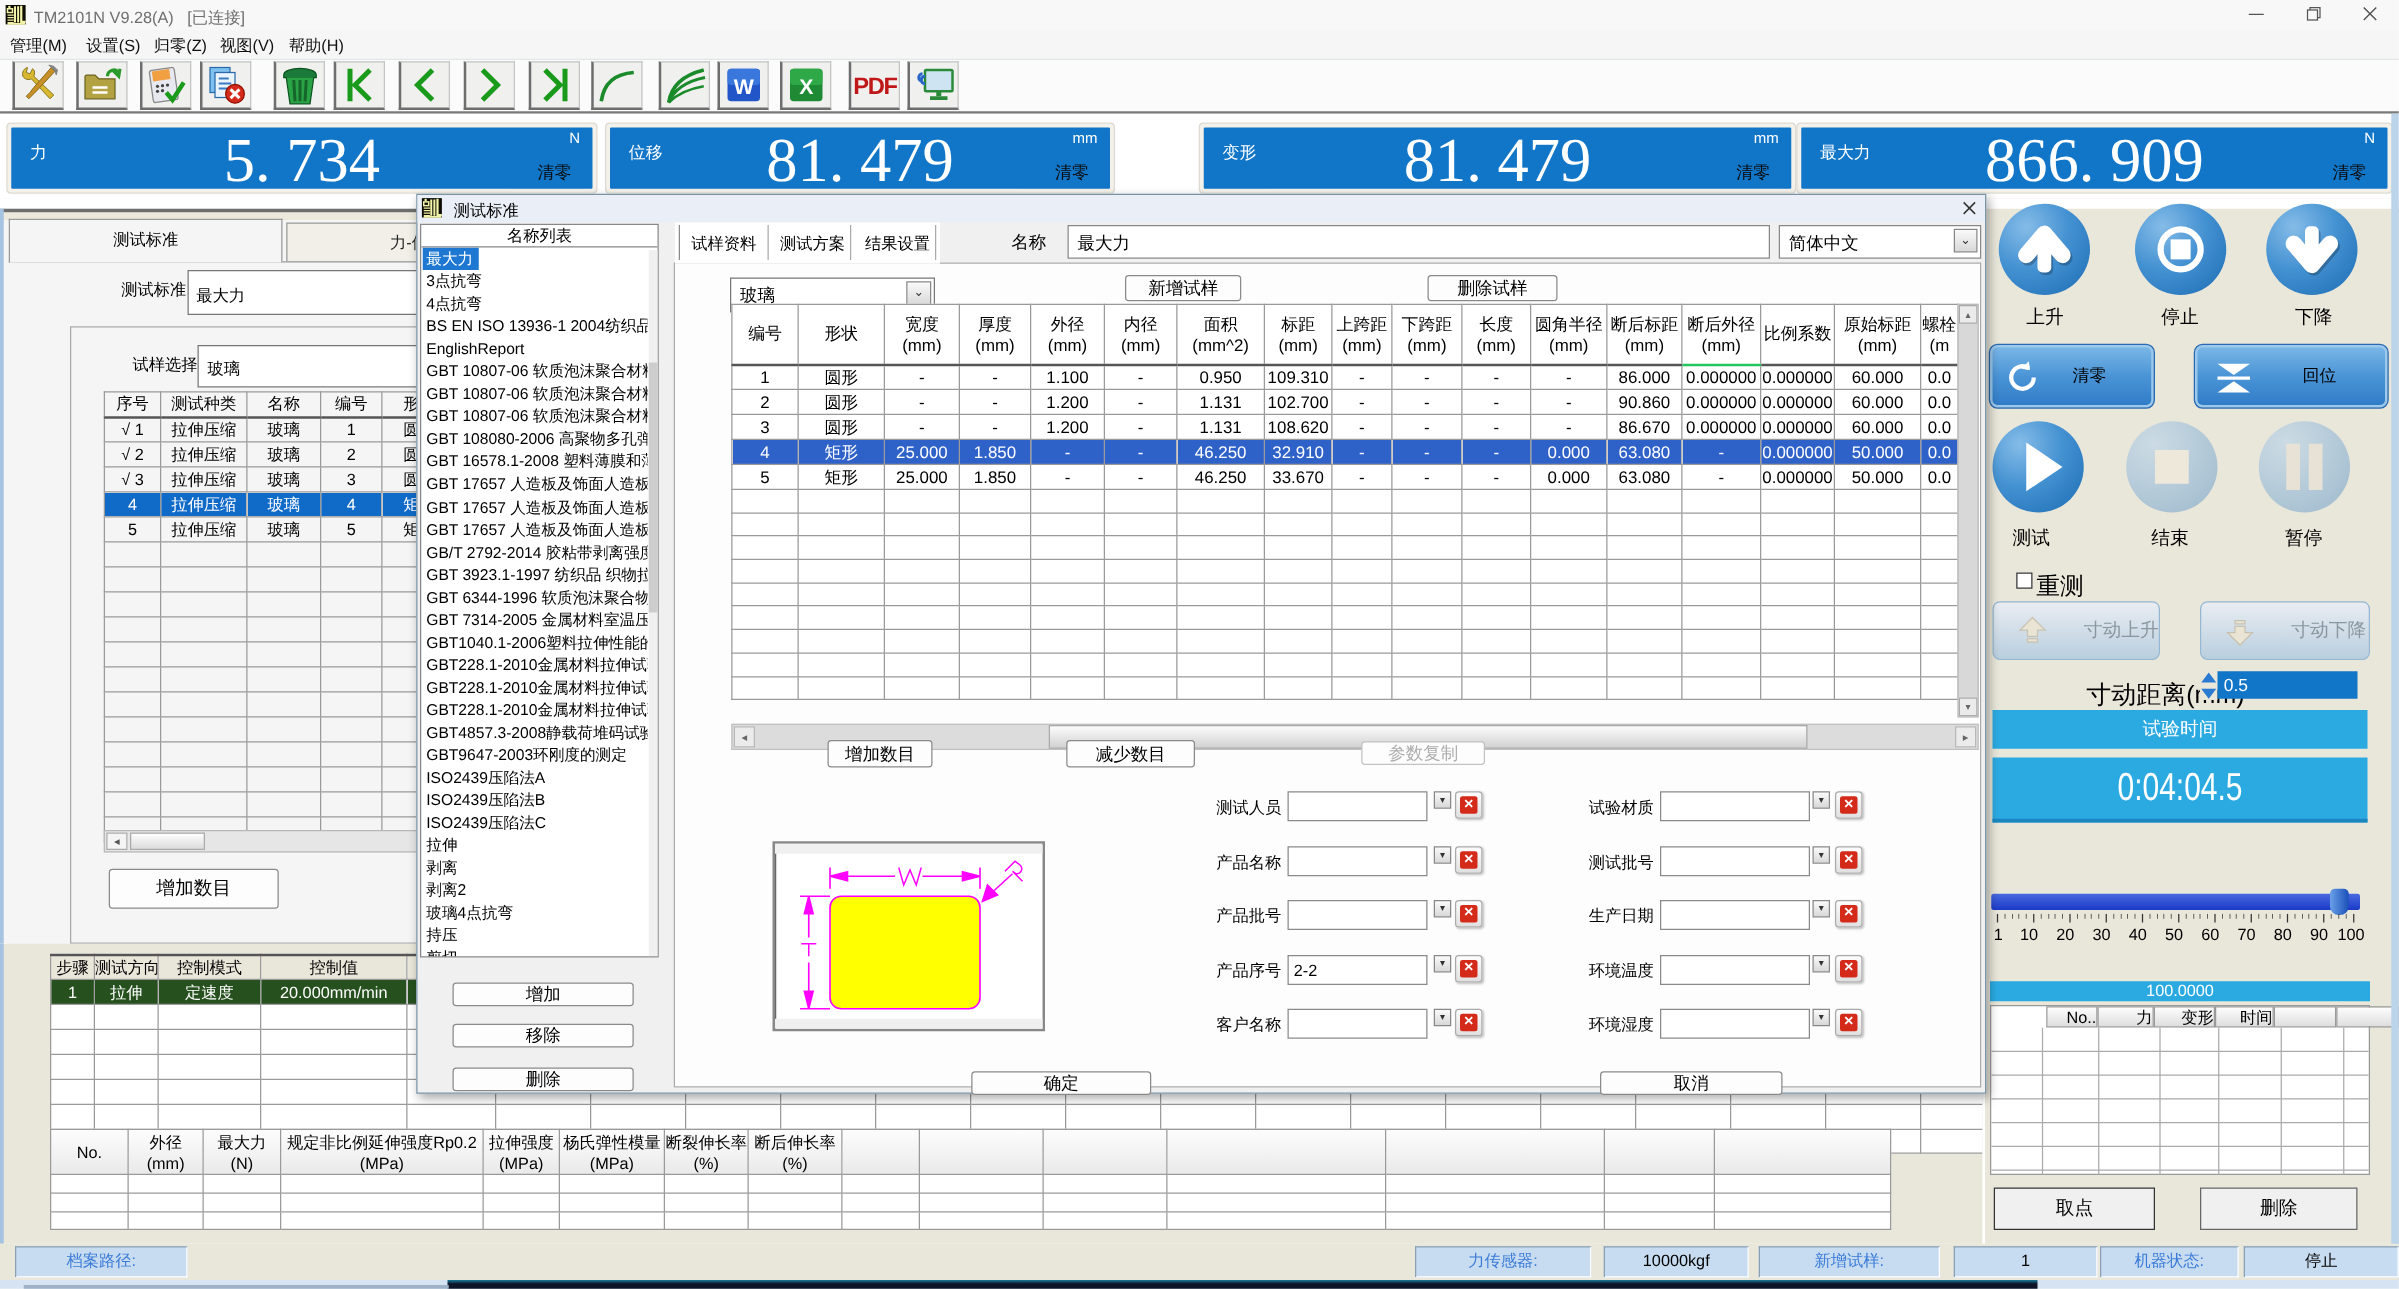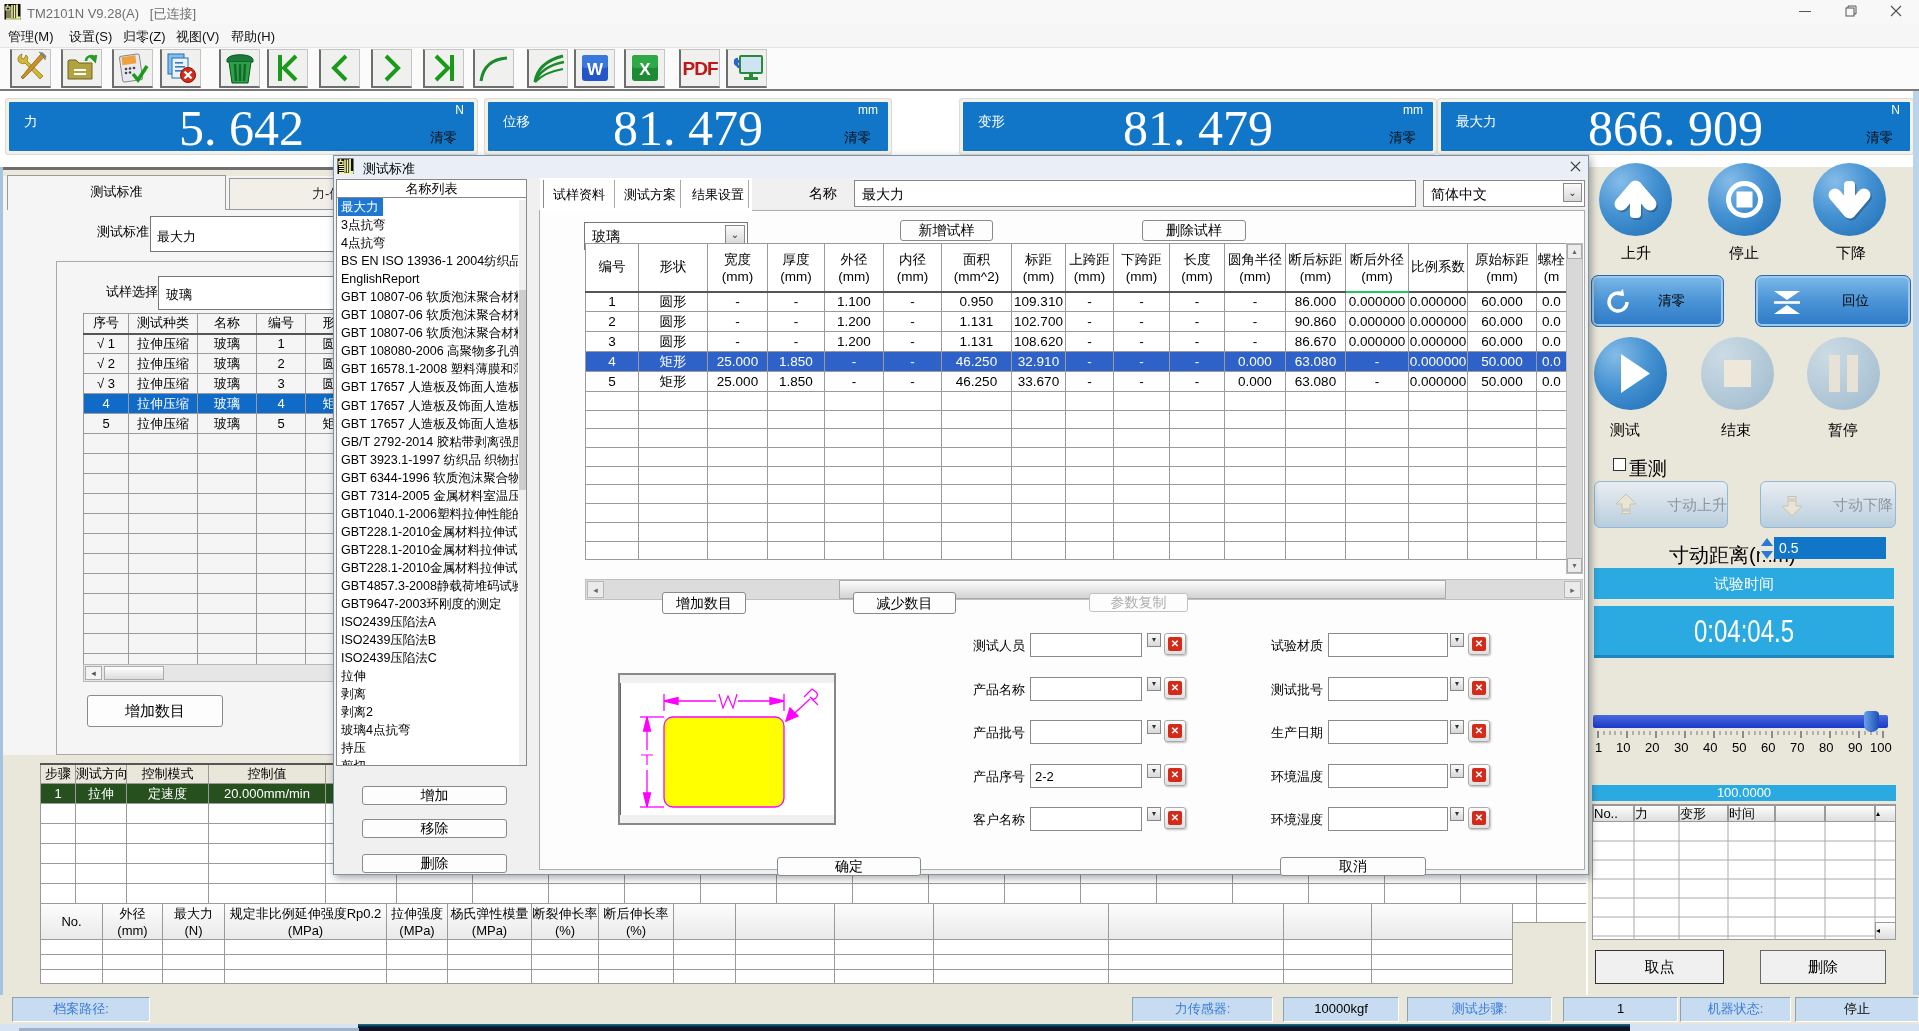--- a/index.html
+++ b/index.html
@@ -28,21 +28,21 @@
 .tbl{border-collapse:collapse;table-layout:fixed;}
 .tbl td,.tbl th{border:1px solid #9a9a9a;font-weight:normal;overflow:hidden;white-space:nowrap;text-align:center;padding:0;}
 .btn{position:absolute;background:#fdfdfd;border:1px solid #8a8a8a;border-radius:3px;text-align:center;color:#000;}
 
 .circbtn{width:73px;height:73px;border-radius:50%;background:radial-gradient(circle at 30% 25%,#85bce8 0%,#4592d2 45%,#1b6cb4 100%);}
 .circbtn.dis{background:radial-gradient(circle at 30% 25%,#ccdbe4 0%,#b3c9d8 55%,#9cb9cc 100%);}
 .rlab{font-size:15px;color:#000;}
 .bluebtn{background:linear-gradient(#7db9e8,#4a94d6 50%,#2e7ac6);border:1px solid #2a6ab0;border-radius:7px;box-shadow:inset 0 0 0 2px #9cc8ec;color:#000;font-size:13.5px;line-height:50px;}
 .jogbtn{background:linear-gradient(#e9edf2,#b9cede);border:1px solid #93b7d4;border-radius:6px;color:#8a97a0;font-size:15px;line-height:45px;}
 .cyanbar{background:#2baae2;color:#fff;font-size:15px;text-align:center;}
-.hdrcell{height:17px;background:linear-gradient(#fdfdfd,#dedede);border:1px solid #9a9a9a;font-size:13px;text-align:left;line-height:15px;}
+.hdrcell{height:17px;background:linear-gradient(#fdfdfd,#dedede);border:1px solid #9a9a9a;font-size:13px;text-align:right;line-height:15px;margin-left:44px;}
 .scell{top:2px;height:25px;background:#c7dcf0;border-top:1px solid #8aa0b4;border-left:1px solid #8aa0b4;border-bottom:1px solid #fff;border-right:1px solid #fff;font-size:13px;color:#000;text-align:center;line-height:22px;}
 .slab{color:#3b7bd8;}
 
 #dialog{left:333px;top:155px;width:1256px;height:720px;background:#f0f0f0;border:1px solid #7a94a8;box-shadow:2px 3px 8px rgba(0,0,0,0.35);}
 .ddbtn{position:absolute;width:14px;height:14px;background:linear-gradient(#fafafa,#d8d8d8);border:1px solid #888;font-size:8px;text-align:center;line-height:12px;color:#333;}
 .xbtn{position:absolute;width:22px;height:22px;background:linear-gradient(#fdfdfd,#e0e0e0);border:1px solid #aaa;border-radius:3px;box-shadow:1px 1px 2px rgba(0,0,0,.25);}
 .xbtn:before{content:"";position:absolute;left:3px;top:3px;width:14px;height:14px;background:#d42a1a;border-radius:2px;}
 .xbtn:after{content:"✕";position:absolute;left:3px;top:3px;width:14px;height:14px;color:#fff;font-size:10px;font-weight:bold;text-align:center;line-height:14px;}
 .frow{position:absolute;font-size:13px;}
 .ffield{position:absolute;width:112px;height:24px;background:#fff;border:1px solid #8a8a8a;font-size:13px;padding:4px 0 0 4px;}
@@ -179,21 +179,21 @@
           <rect x="19" y="20" width="4" height="4" fill="#2a8a3a"></rect>
           <rect x="14" y="24" width="14" height="3" fill="#2a8a3a"></rect>
           <path d="M8 6 C4 6 4 12 8 12 M10 8 C6 8 6 14 10 14" fill="none" stroke="#2a66c8" stroke-width="2.4"></path>
         </svg>
       </div>
 </div>
 <div class="abs" id="tbline"></div>
 <div class="abs" id="displays">
  <div class="disp" style="left:9px;width:465px">
         <div class="lab">力</div>
-        <div class="num">5. 642</div>
+        <div class="num">5. 734</div>
         <div class="unit">N</div>
         <div class="qz">清零</div>
       </div>
  <div class="disp" style="left:488px;width:400px">
         <div class="lab">位移</div>
         <div class="num">81. 479</div>
         <div class="unit">mm</div>
         <div class="qz">清零</div>
       </div>
  <div class="disp" style="left:963px;width:470px">
@@ -872,21 +872,21 @@
  </div>
 
  <div class="abs" style="left:7px;top:791px;width:129px;height:34px;background:#f0f0f0;border:1px solid #333;font-size:15px;text-align:center;line-height:32px">取点</div>
  <div class="abs" style="left:172px;top:791px;width:126px;height:34px;background:#f0f0f0;border:1px solid #666;font-size:15px;text-align:center;line-height:32px">删除</div>
 </div>
 <div class="abs" style="left:1913px;top:91px;width:6px;height:933px;background:#bcd4ea"></div>
 <div class="abs" id="statusbar" style="left:0;top:995px;width:1919px;height:29px;background:#e9e6da;">
  <div class="scell slab abs" style="left:12px;width:138px">档案路径:</div>
  <div class="scell slab abs" style="left:1132px;width:141px">力传感器:</div>
  <div class="scell abs" style="left:1283px;width:116px">10000kgf</div>
- <div class="scell slab abs" style="left:1407px;width:145px">测试步骤:</div>
+ <div class="scell slab abs" style="left:1407px;width:145px">新增试样:</div>
  <div class="scell abs" style="left:1563px;width:115px">1</div>
  <div class="scell slab abs" style="left:1680px;width:111px">机器状态:</div>
  <div class="scell abs" style="left:1795px;width:124px">停止</div>
 </div>
 <div class="abs" style="left:0;top:1024px;width:1919px;height:7px;background:#d5e3f2"></div>
 <div class="abs" style="left:358px;top:1024px;width:1272px;height:7px;background:linear-gradient(#1b7a9a,#0c1426 45%,#0c1426)"></div>
 <div class="abs" style="left:19px;top:1028px;width:340px;height:3px;background:#9fb2c8"></div>
 <div class="abs" id="dialog">
 
  <div class="abs" style="left:0;top:0;width:1254px;height:22px;background:#e9eef7"></div>

